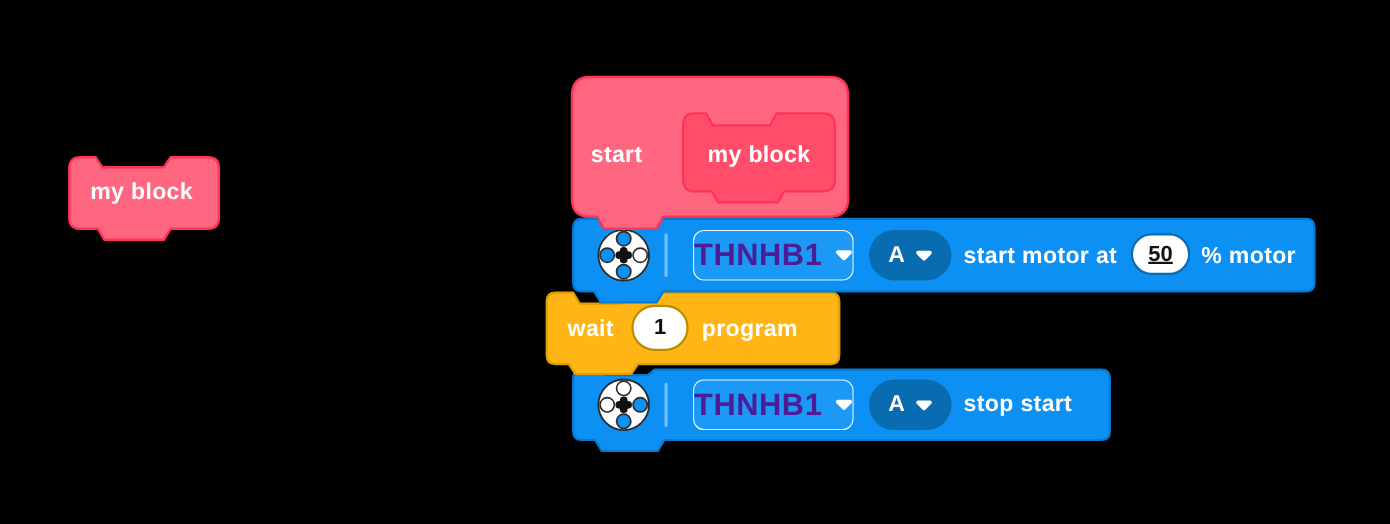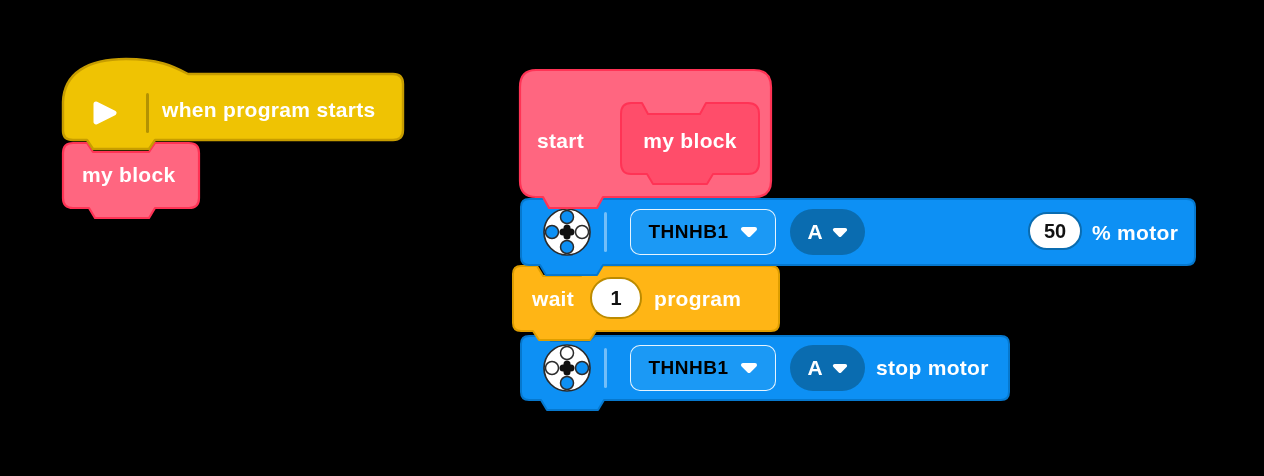--- a/index.html
+++ b/index.html
@@ -19,60 +19,50 @@
   .lbl { position:absolute; font-weight:700; font-size:21px; line-height:24px;
          color:var(--label-text,#fff); white-space:nowrap; letter-spacing:0.3px; }
   .sep { position:absolute; width:3px; border-radius:2px; }
   .sep-dark  { background:rgba(0,0,0,0.25); }
   .sep-light { background:rgba(255,255,255,0.42); }
 
   .dropdown { position:absolute; height:46px; border-radius:10px;
     background:var(--blue-field); border:1.5px solid rgba(240,249,255,0.95);
     display:flex; align-items:center; justify-content:center; gap:11px;
     box-sizing:border-box; cursor:pointer; }
-  .dropdown .ddlbl { font-weight:700; font-size:19px; color:#000000; letter-spacing:0.5px; }
+  .dropdown .ddlbl { font-weight:700; font-size:28px; color:#4c1d95; letter-spacing:0.5px; }
   .pill { position:absolute; height:46px; border-radius:23px;
     background:var(--blue-pill); display:flex; align-items:center; justify-content:center;
     gap:9px; box-sizing:border-box; cursor:pointer; }
   .pill .ddlbl { font-weight:700; font-size:21px; color:#fff; }
   .caret { display:block; }
   .caret polygon { fill:#fff; stroke:#fff; stroke-width:4; stroke-linejoin:round; }
 
   .oval { position:absolute; background:#fff; border-radius:21px;
     display:flex; align-items:center; justify-content:center;
     font-weight:700; font-size:20px; color:var(--value-text,#111);
     box-sizing:border-box; cursor:text; }
-  .oval-blue { border:2px solid var(--blue-pill); }
+  .oval-blue { border:2px solid var(--blue-pill);text-decoration:underline; }
   .oval-gold { border:2px solid #BC8B00; }
 
   .proto-label-box { position:absolute; display:flex; align-items:center; justify-content:center; }
   .proto-label-box .lbl { position:static; }
 
   .icon-abs { position:absolute; display:block; overflow:visible; }
   .hole-blue  { fill:var(--blue); stroke:#2b2b2b; stroke-width:1.5; }
   .hole-white { fill:#ffffff;     stroke:#2b2b2b; stroke-width:1.5; }
   .motor-body { fill:#ffffff; stroke:#2b2b2b; stroke-width:1.7; }
   .axle { fill:#101010; }
   .play-tri { fill:#fff; stroke:#fff; stroke-width:5; stroke-linejoin:round; }
 </style>
 </head>
 <body>
 
 <div class="canvas">
 
-  <div class="block" style="left:60px; top:57px; width:346px; height:95px; z-index:10;">
-    <svg class="shape" viewBox="0 0 346 95">
-      <path class="shape-yellow" d="M 3,74 L 3,45 C 4,16 28,2 66,2 C 98,2 113,9 128,17 L 333,17 Q 343,17 343,27 L 343,73 Q 343,83 333,83 L 95,83 L 89,92 L 33,92 L 27,83 L 13,83 Q 3,83 3,74 Z"></path>
-    </svg>
-    <svg class="icon-abs" style="left:31px; top:43px;" width="26" height="26" viewBox="0 0 26 26">
-      <polygon class="play-tri" points="5,4 23,13 5,22"></polygon>
-    </svg>
-    <div class="sep sep-dark" style="left:86px; top:36px; height:40px;"></div>
-    <span class="lbl" style="left:102px; top:41px;">when program starts</span>
-  </div>
 
   <div class="block" style="left:62px; top:142px; width:138px; height:78px; z-index:9;">
     <svg class="shape" viewBox="0 0 138 78">
       <path class="shape-pink" d="M 11,1 L 25,1 L 31,10 L 87,10 L 93,1 L 127,1 Q 137,1 137,11 L 137,56 Q 137,66 127,66 L 93,66 L 87,76 L 33,76 L 27,66 L 11,66 Q 1,66 1,56 L 1,11 Q 1,1 11,1 Z"></path>
     </svg>
     <span class="lbl" style="left:20px; top:21px;">my block</span>
   </div>
 
   <div class="block" style="left:519px; top:69px; width:253px; height:142px; z-index:7;">
     <svg class="shape" viewBox="0 0 253 142">
@@ -109,27 +99,28 @@
       <svg class="caret" width="18" height="12" viewBox="0 0 18 12">
         <polygon points="3,3 15,3 9,9"></polygon>
       </svg>
     </div>
     <div class="pill" style="left:270px; top:11px; width:75px;">
       <span class="ddlbl">A</span>
       <svg class="caret" width="16" height="11" viewBox="0 0 18 12">
         <polygon points="3,3 15,3 9,9"></polygon>
       </svg>
     </div>
+    <span class="lbl" style="left:356px; top:23px;">start motor at</span>
     <div class="oval oval-blue" style="left:508px; top:14px; width:54px; height:38px;">
       <span>50</span>
     </div>
     <span class="lbl" style="left:572px; top:23px;">% motor</span>
   </div>
 
-  <div class="block" style="left:512px; top:265px; width:268px; height:78px; z-index:5;text-align:right;">
+  <div class="block" style="left:496px; top:265px; width:268px; height:78px; z-index:5;text-align:right;">
     <svg class="shape" viewBox="0 0 268 78">
       <path class="shape-orange" d="M 9,1 L 25,1 L 31,11 L 69,11 L 75,1 L 259,1 Q 267,1 267,9 L 267,58 Q 267,66 259,66 L 84,66 L 78,75 L 27,75 L 21,66 L 9,66 Q 1,66 1,58 L 1,9 Q 1,1 9,1 Z"></path>
     </svg>
     <span class="lbl" style="left:20px; top:22px;">wait</span>
     <div class="oval oval-gold" style="left:78px; top:12px; width:52px; height:42px;">
       <span>1</span>
     </div>
     <span class="lbl" style="left:142px; top:22px;">program</span>
   </div>
 
@@ -152,16 +143,16 @@
       <svg class="caret" width="18" height="12" viewBox="0 0 18 12">
         <polygon points="3,3 15,3 9,9"></polygon>
       </svg>
     </div>
     <div class="pill" style="left:270px; top:10px; width:75px;">
       <span class="ddlbl">A</span>
       <svg class="caret" width="16" height="11" viewBox="0 0 18 12">
         <polygon points="3,3 15,3 9,9"></polygon>
       </svg>
     </div>
-    <span class="lbl" style="left:356px; top:21px;">stop motor</span>
+    <span class="lbl" style="left:356px; top:21px;">stop start</span>
   </div>
 
 </div>
 
 </body></html>

